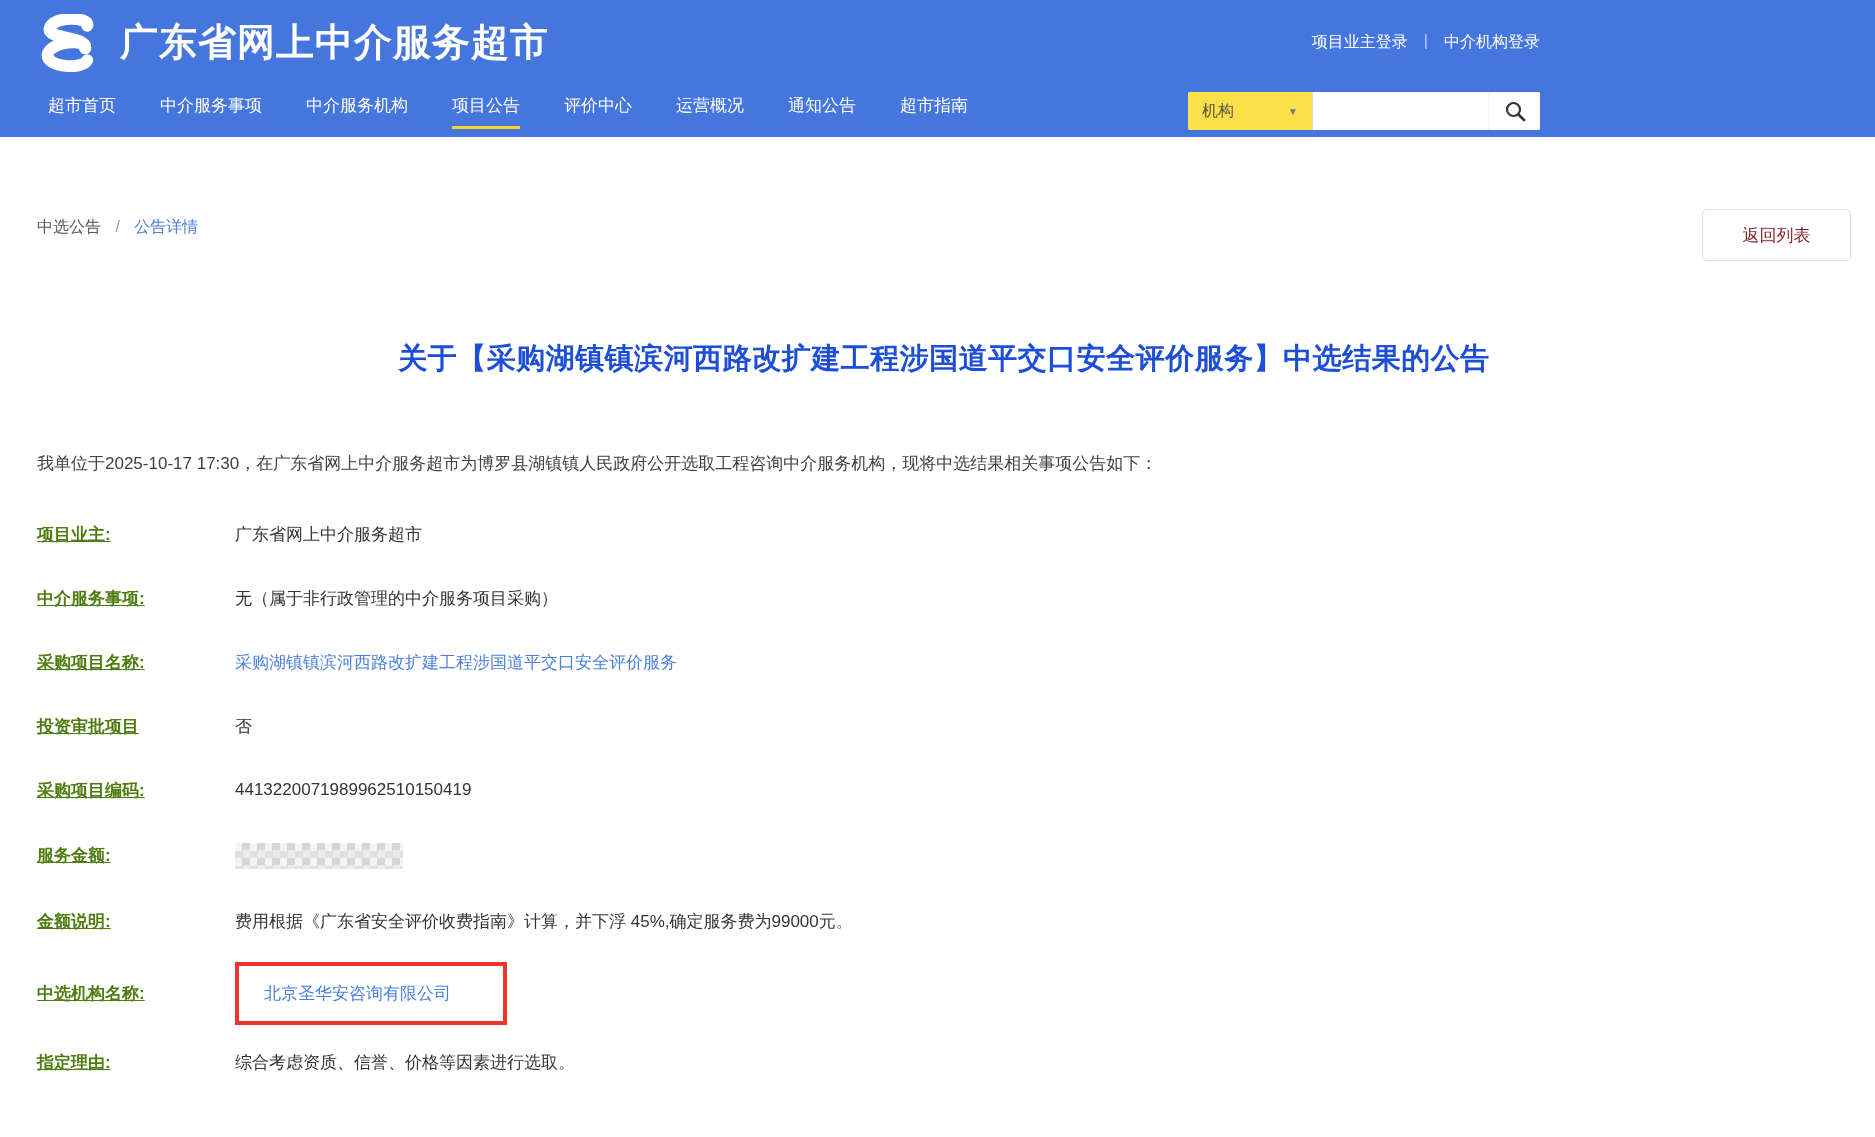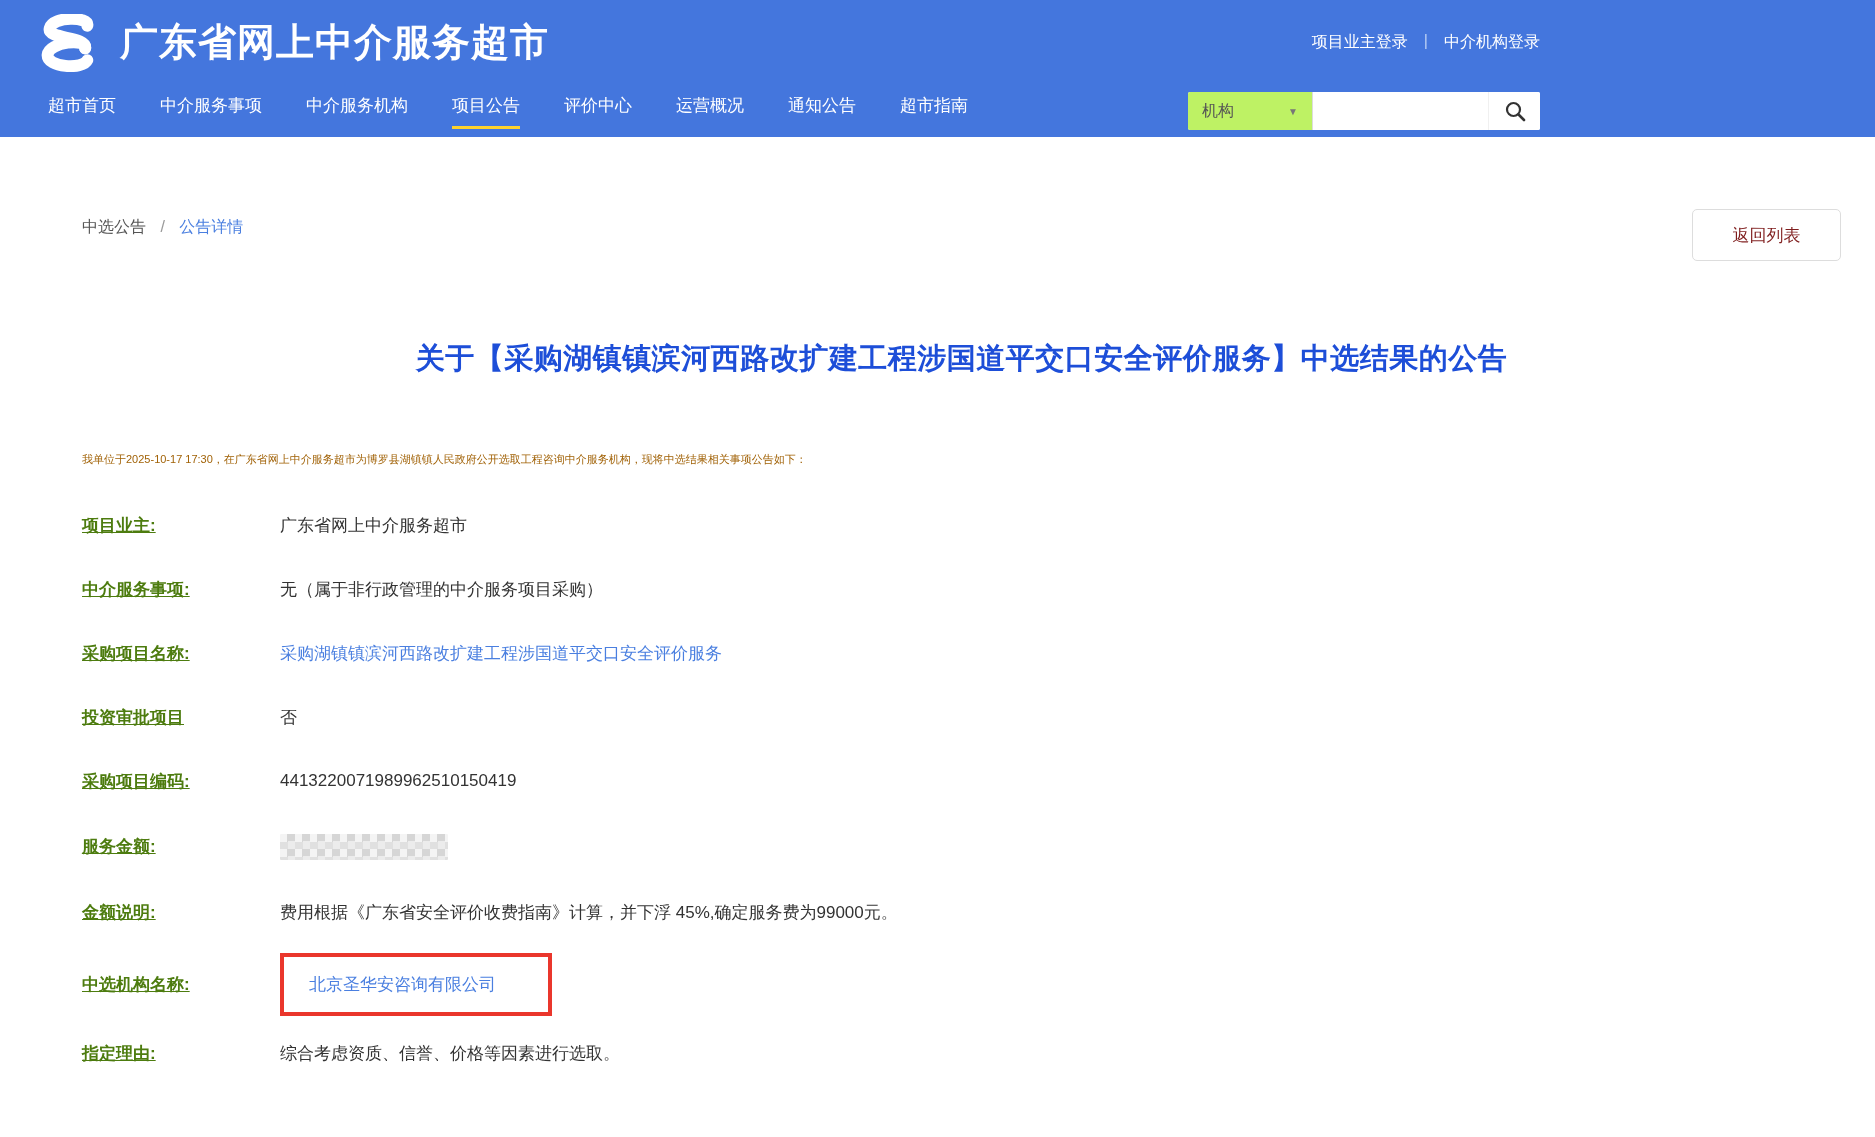--- a/index.html
+++ b/index.html
@@ -23,42 +23,42 @@
     padding:0 335px 0 48px; }
   .nav-list { list-style:none; display:flex; gap:44px; }
   .nav-list a { color:#fff; font-size:17px; text-decoration:none;
     padding-bottom:9px; cursor:pointer; display:inline-block; }
   .nav-list li.active a { border-bottom:3px solid #fdd22b; }
 
   .search-box { display:flex; align-items:stretch; height:38px;
     background:#fff; border-radius:2px; overflow:hidden; }
   .search-select { width:125px; display:flex; align-items:center;
     justify-content:space-between; padding:0 14px; color:#555; font-size:16px;
-    border-right:1px solid #dcdcdc; cursor:pointer; background:#bef264; }
+    border-right:1px solid #dcdcdc; cursor:pointer; background:#fde047; }
   .search-select .arrow { font-size:10px; color:#777; }
   .search-input { width:175px; border:none; outline:none; font-size:15px;
     padding:0 10px; color:#333; }
   .search-btn { width:52px; border:none; background:#fff; cursor:pointer;
     display:flex; align-items:center; justify-content:center;
     border-left:1px solid #f0f0f0; }
 
   
-  main { padding:72px 34px 0 37px;margin-left:45px; }
+  main { padding:72px 24px 0 37px; }
   .crumb-row { display:flex; justify-content:space-between; align-items:flex-start; }
   .breadcrumb { font-size:16px; color:#555; margin-top:8px; }
   .breadcrumb .sep { color:#999; margin:0 10px; }
   .breadcrumb .current { color:#4a7fe0; text-decoration:none; cursor:pointer; }
   .back-btn { width:149px; height:52px; background:#fff; border:1px solid #ddd;
     border-radius:5px; font-size:17px; color:#7f1d1d; cursor:pointer;
     font-family:inherit; }
 
   .announce-title { text-align:center; font-size:29px; font-weight:700;
     color:#1d4ed8; margin-top:78px; letter-spacing:0.5px; }
 
-  .intro { font-size:11px; color:#a16207; margin-top:72px; line-height:1.5; }
+  .intro { font-size:17px; color:#404040; margin-top:72px; line-height:1.5; }
 
   .fields { margin-top:46px; }
   .field-row { display:flex; align-items:center; margin-bottom:41px; min-height:22px; }
   .field-label { width:198px; flex:0 0 198px; font-weight:700; font-size:17px; color:#4d7c0f;text-decoration:underline; }
   .field-value { font-size:17px; color:#333; }
   .field-value a { color:#4a7fe0; text-decoration:none; cursor:pointer; }
 
   .mosaic { display:inline-block; height:26px; vertical-align:middle;
     background-image:conic-gradient(#d6d6d6 25%,#ececec 0 50%,#e0e0e0 0 75%,#f4f4f4 0);
     background-size:15px 15px; border-radius:1px; }

